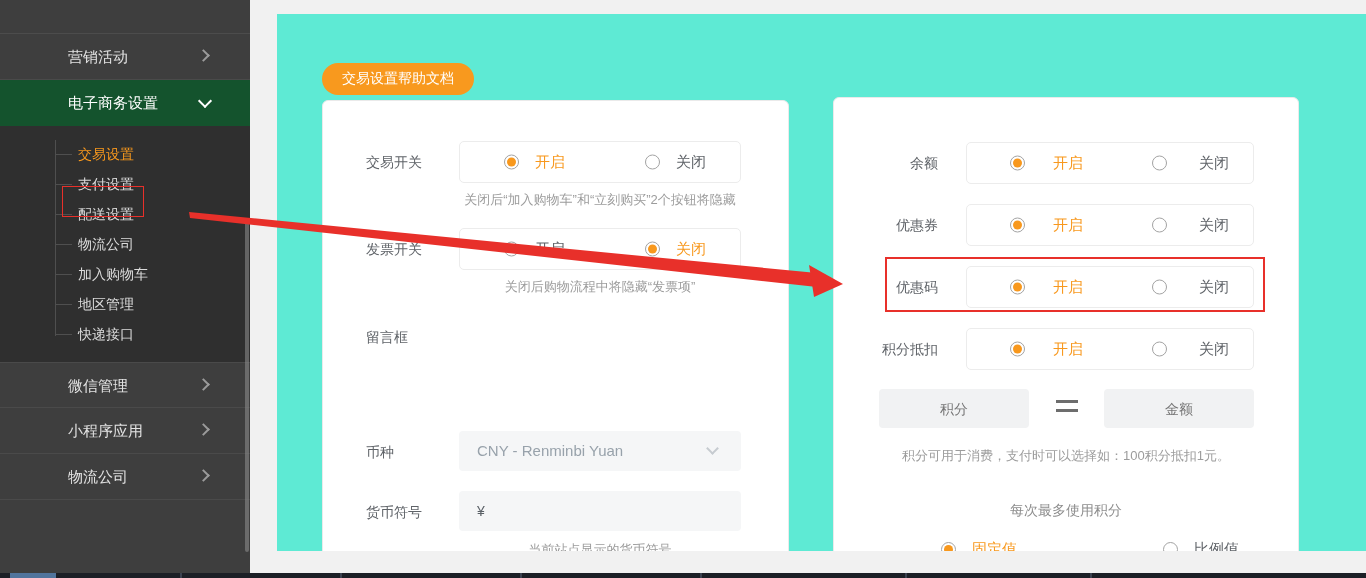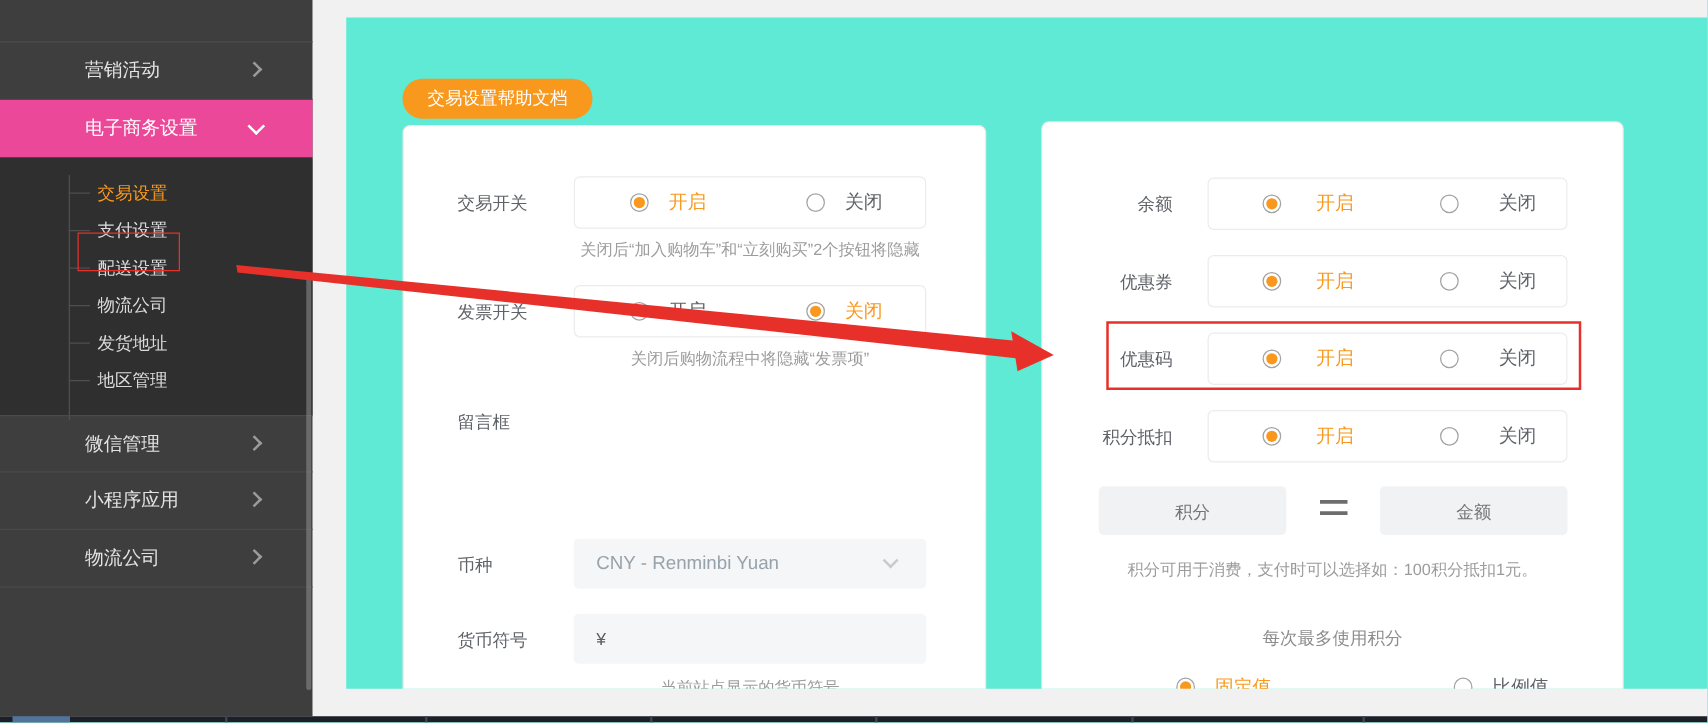--- a/index.html
+++ b/index.html
@@ -6,21 +6,21 @@
   html,body { width:1366px; height:578px; overflow:hidden; }
   body { font-family:"Liberation Sans","DejaVu Sans",sans-serif; background:#f1f1f1; position:relative; }
 
   
   .sidebar { position:absolute; left:0; top:0; width:250px; height:573px; background:#3e3e3e; z-index:2; }
   .sb-spacer { height:34px; border-bottom:1px solid #4c4c4c; }
   .sb-item { position:relative; height:46px; line-height:46px; padding-left:68px; color:#e3e3e3;
              font-size:15px; border-bottom:1px solid #4a4a4a; cursor:pointer; }
   .sb-item .chev-r { position:absolute; right:42px; top:17px; width:9px; height:9px;
              border-right:2px solid #9b9b9b; border-top:2px solid #9b9b9b; transform:rotate(45deg); }
-  .sb-item.active { background:#ec4899; color:#ffffff; border-bottom:none; height:46px; }
+  .sb-item.active { background:#14532d; color:#ffffff; border-bottom:none; height:46px; }
   .sb-item.active .chev-d { position:absolute; right:40px; top:16px; width:10px; height:10px;
              border-right:2px solid #ffffff; border-bottom:2px solid #ffffff; transform:rotate(45deg); }
   .sb-submenu { position:relative; background:#2f2f2f; padding:13px 0 13px 0; }
   .sb-submenu::before { content:""; position:absolute; left:55px; top:14px; width:1px; height:196px; background:#4f4f4f; }
   .sb-sub { position:relative; height:30px; line-height:30px; padding-left:78px; font-size:14px;
             color:#dcdcdc; cursor:pointer; }
   .sb-sub::before { content:""; position:absolute; left:55px; top:15px; width:17px; height:1px; background:#4f4f4f; }
   .sb-sub.current { color:#f8981d; }
   .sb-scroll { position:absolute; right:1px; top:222px; width:4px; height:330px; background:#8f8f8f; opacity:.55; border-radius:2px; }
 
@@ -88,22 +88,23 @@
   <div class="sb-item active">
     <span>电子商务设置</span>
     <span class="chev-d"></span>
   </div>
 
   <div class="sb-submenu">
     <div class="sb-sub current"><span>交易设置</span></div>
     <div class="sb-sub"><span>支付设置</span></div>
     <div class="sb-sub"><span>配送设置</span></div>
     <div class="sb-sub"><span>物流公司</span></div>
-    <div class="sb-sub"><span>发货地址</span></div>
+    <div class="sb-sub"><span>加入购物车</span></div>
     <div class="sb-sub"><span>地区管理</span></div>
+    <div class="sb-sub"><span>快递接口</span></div>
   </div>
 
   <div class="sb-item" style="border-top:1px solid #4a4a4a;">
     <span>微信管理</span>
     <span class="chev-r"></span>
   </div>
   <div class="sb-item">
     <span>小程序应用</span>
     <span class="chev-r"></span>
   </div>

